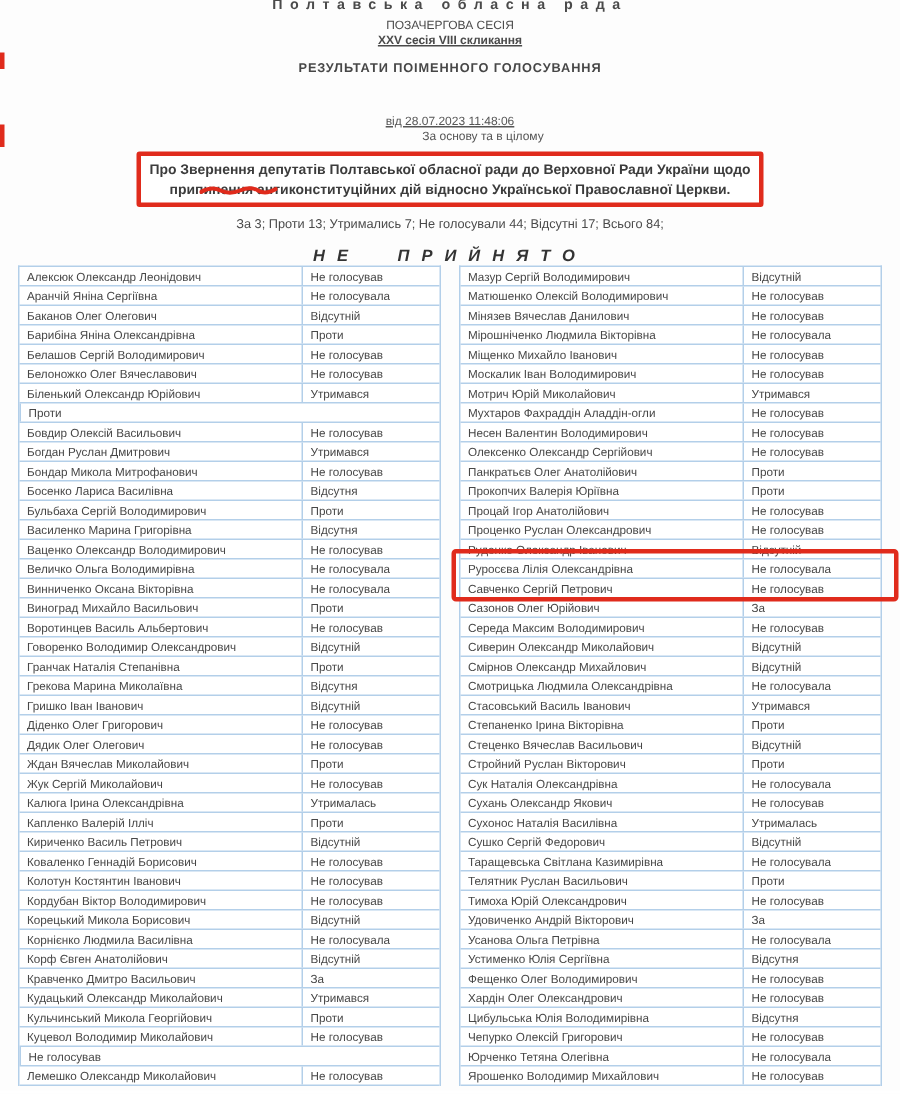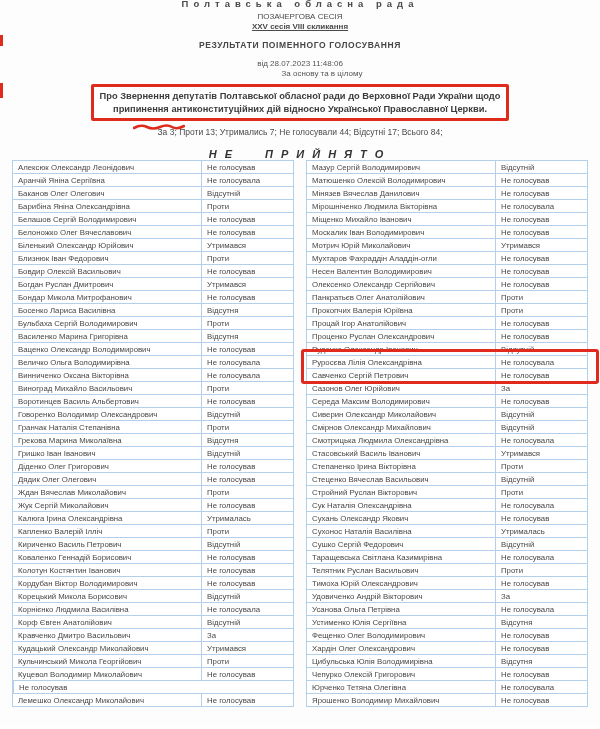--- a/index.html
+++ b/index.html
@@ -10,21 +10,21 @@
   }
   .page{position:relative;width:600px;height:729px;background:#fdfdfd;}
   .hdr{text-align:center;}
   .council{
     font-weight:bold;font-size:9.5px;letter-spacing:5px;color:#4a4a4a;
     margin-top:-2px;white-space:nowrap;
   }
   .session-type{font-weight:normal;font-size:8px;margin-top:3px;color:#4a4a4a;}
   .session-line{font-weight:bold;font-size:8px;margin-top:1px;color:#4a4a4a;text-decoration:underline;}
   .results-title{font-weight:bold;font-size:8.5px;letter-spacing:0.6px;margin-top:9px;color:#474747;}
-  .dt{font-size:8px;margin-top:9px;color:#555;}
+  .dt{font-size:8px;margin-top:26px;color:#555;text-decoration:underline;}
   .basis{font-size:8px;margin-top:1px;color:#555;margin-left:44px;}
   .subject-box{
     width:408px;margin:6px auto 0 auto;border:3.5px solid #e02b1c;border-radius:2px;
     padding:3px 2px;background:#fff;
   }
   .subject-box p{
     margin:0;font-weight:bold;font-size:9.3px;line-height:12.5px;color:#3c3c3c;text-align:center;
   }
   .stats{font-size:8.5px;margin-top:6px;color:#4a4a4a;}
   .decision{
@@ -107,21 +107,20 @@
             <div class="cell name">Белоножко Олег Вячеславович</div>
             <div class="cell vote">Не голосував</div>
           </div>
 
           <div class="row">
             <div class="cell name">Біленький Олександр Юрійович</div>
             <div class="cell vote">Утримався</div>
           </div>
 
           <div class="row">
-            <div class="cell name">Близнюк Іван Федорович</div>
             <div class="cell vote">Проти</div>
           </div>
 
           <div class="row">
             <div class="cell name">Бовдир Олексій Васильович</div>
             <div class="cell vote">Не голосував</div>
           </div>
 
           <div class="row">
             <div class="cell name">Богдан Руслан Дмитрович</div>

